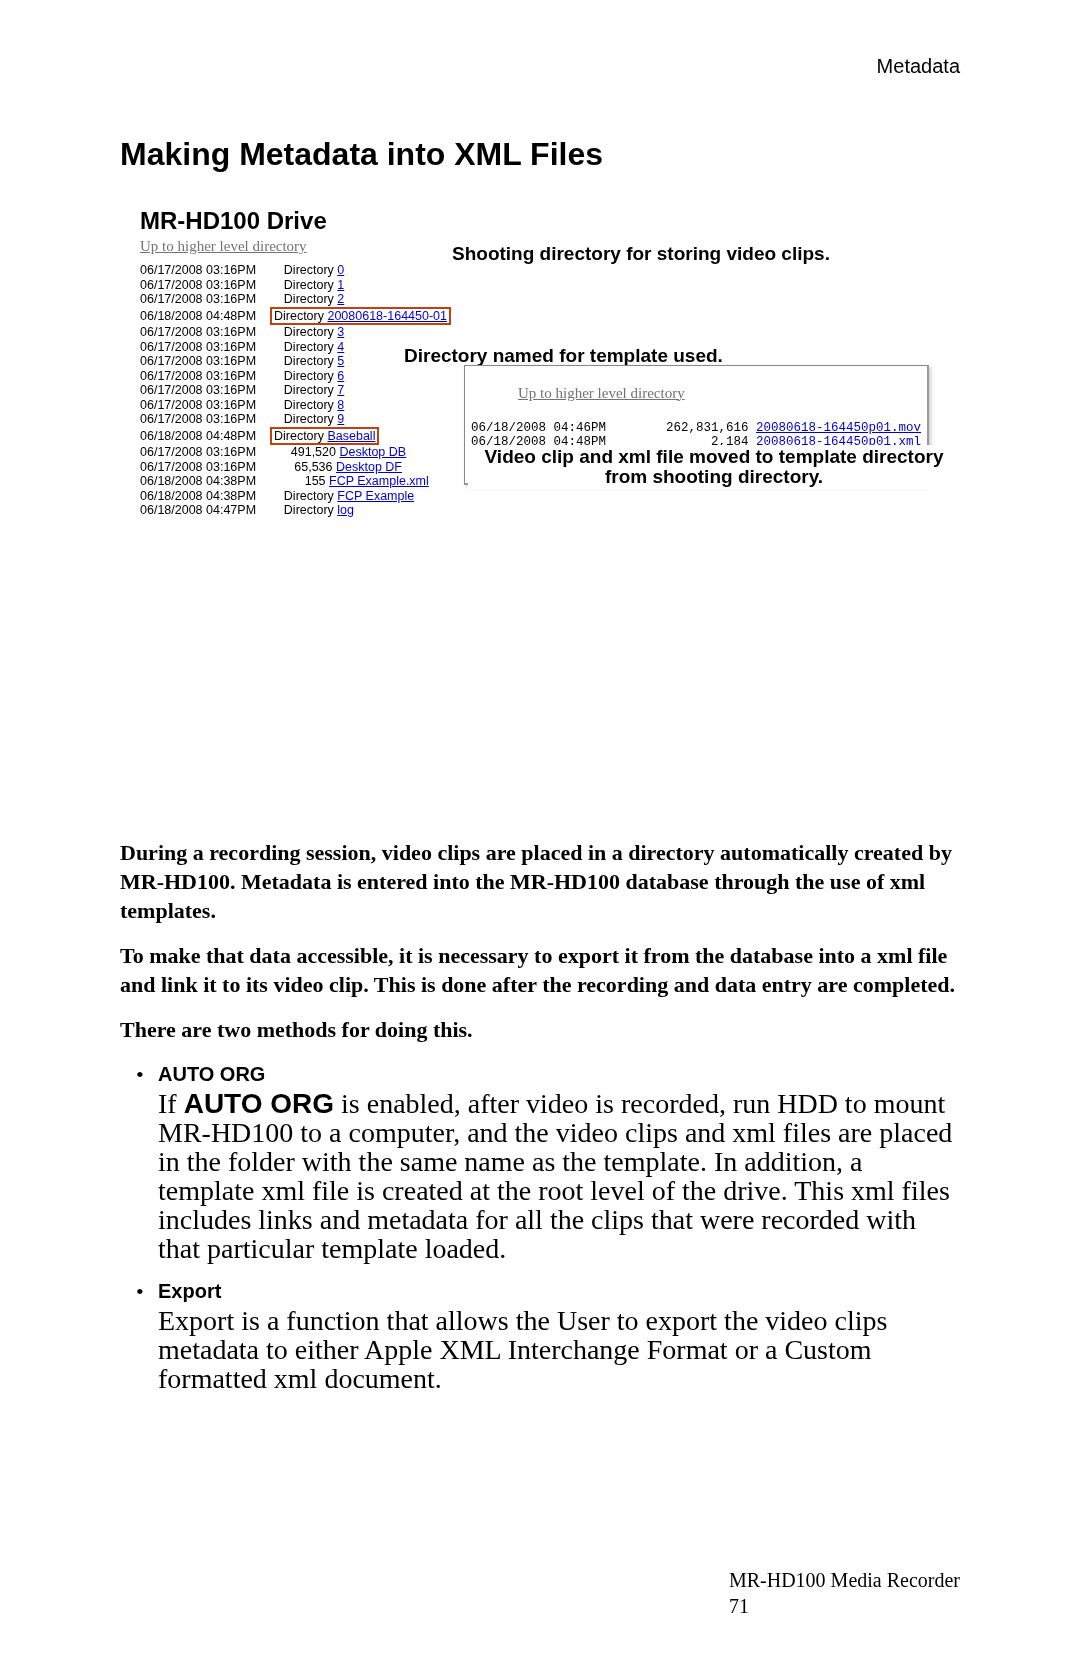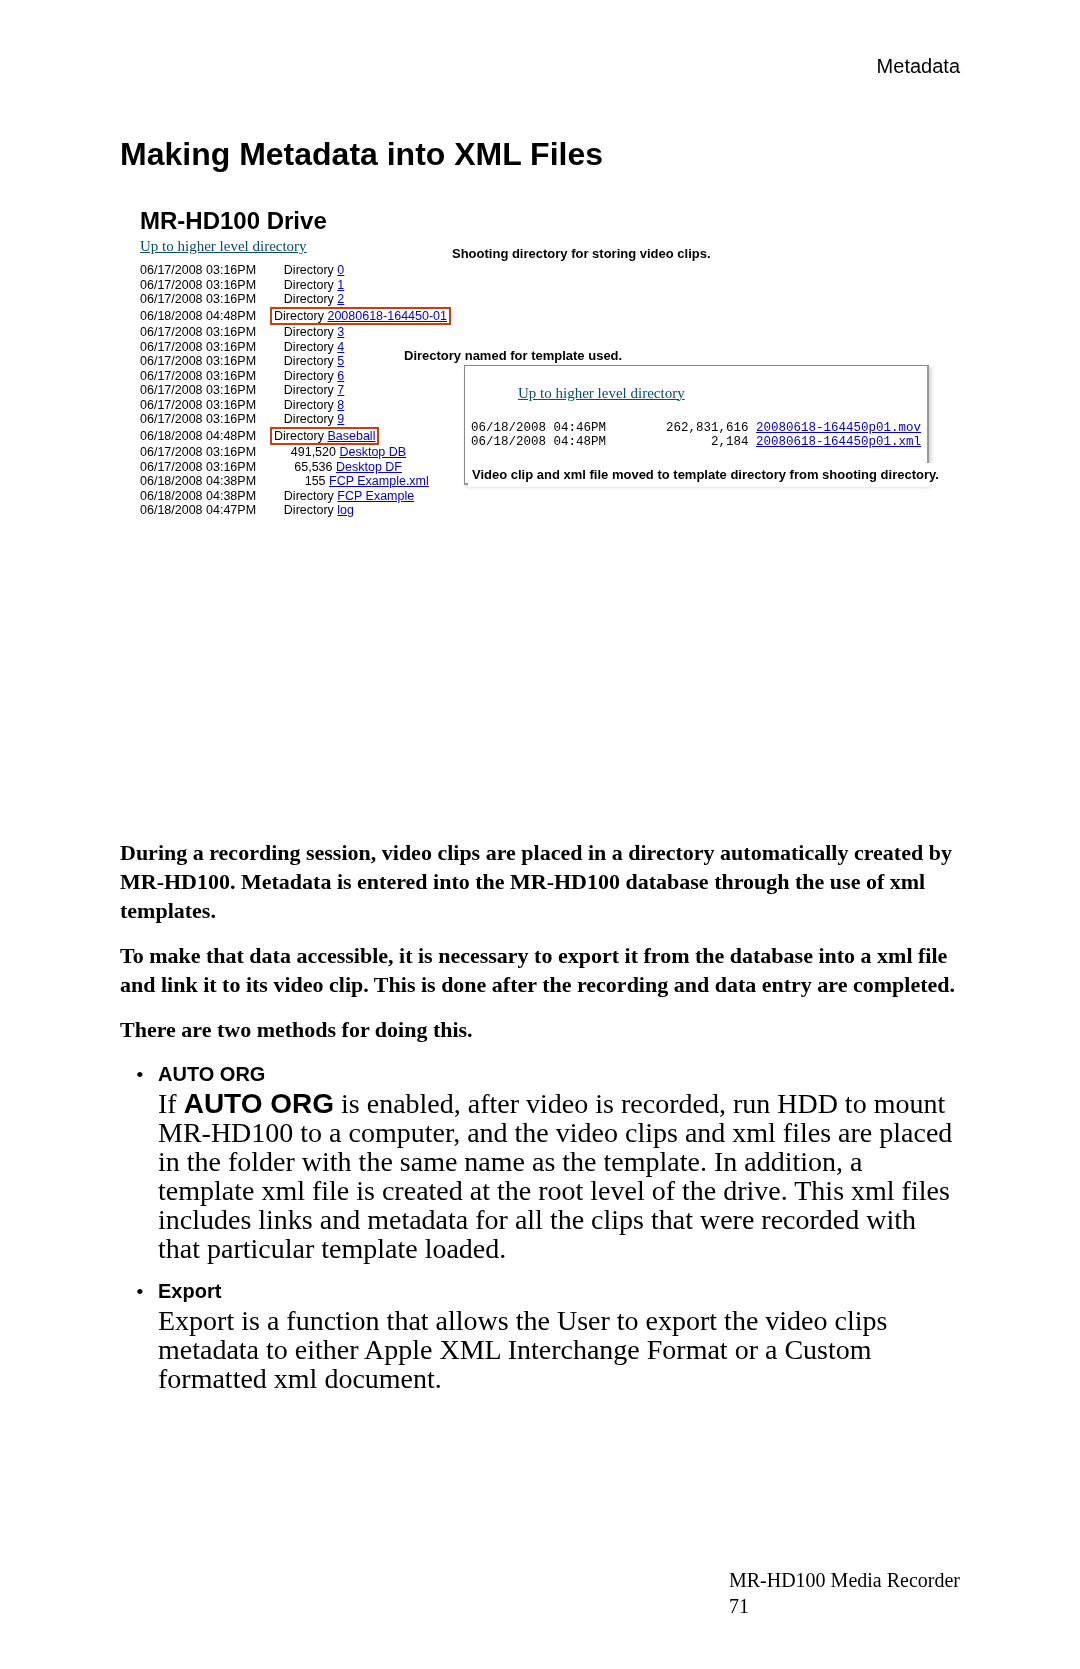--- a/index.html
+++ b/index.html
@@ -44,44 +44,44 @@
     font-size: 12.5px;
     line-height: 14.5px;
     white-space: pre;
     position: relative;
   }
   .dir-link {
     color: #0000cc;
     text-decoration: underline;
   }
   .up-link {
-    color: #0c4a6e;
+    color: #737373;
     text-decoration: underline;
     font-family: Georgia, serif;
     font-size: 15px;
     display: inline-block;
     margin-bottom: 8px;
   }
   .highlight-box {
     border: 2px solid #c2410c;
     padding: 0 2px;
     display: inline-block;
   }
   .callout {
     position: absolute;
     font-family: Arial, Helvetica, sans-serif;
     font-weight: bold;
-    font-size: 13px;
+    font-size: 19px;
     line-height: 20px;
     background: #fff;
     padding: 2px 4px;
   }
   .callout1 { left: 308px; top: 35px; }
   .callout2 { left: 260px; top: 137px; }
-  .callout3 { left: 328px; top: 256px; }
+  .callout3 { left: 328px; top: 238px; text-align: center; }
   .subpanel {
     position: absolute;
     left: 324px;
     top: 158px;
     background: #fff;
     border-top: 1px solid #888;
     border-left: 1px solid #888;
     border-right: 2px solid #999;
     border-bottom: 2px solid #999;
     box-shadow: 2px 2px 4px rgba(0,0,0,0.2);

